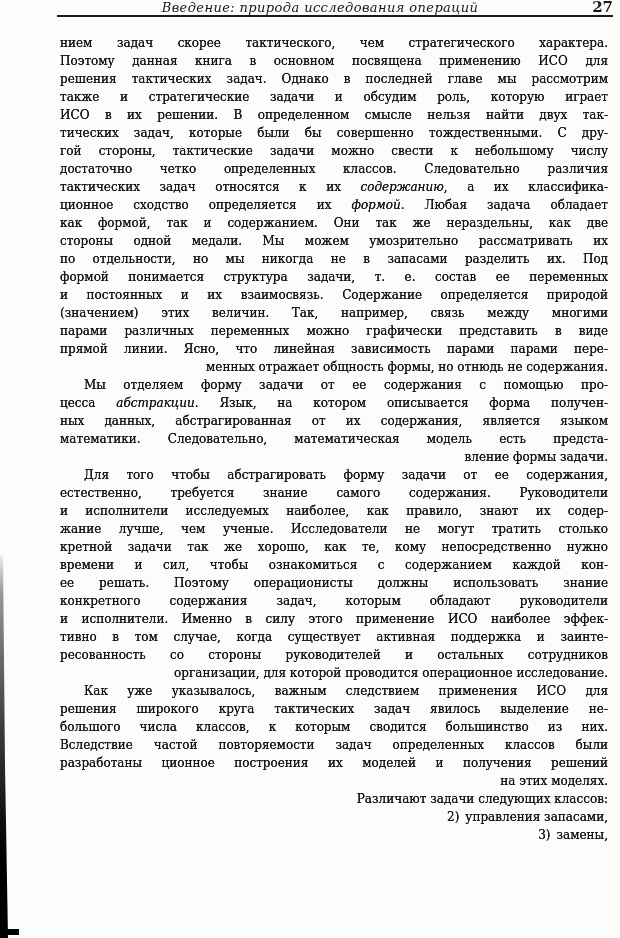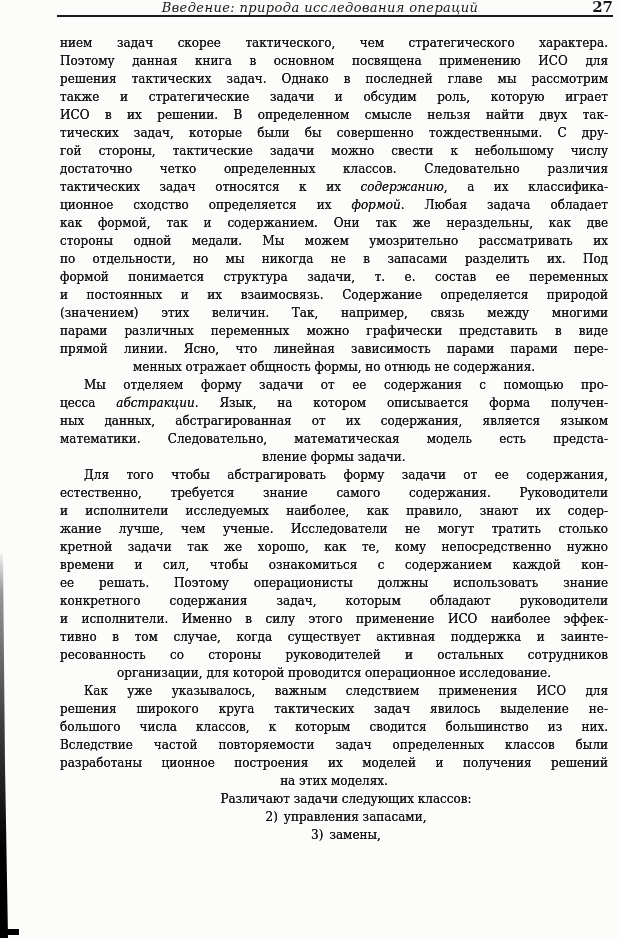--- a/index.html
+++ b/index.html
@@ -57,21 +57,21 @@
     width: 548px;
     font-size: 12px;
     line-height: 18px;
     text-shadow: 0 0 0.45px currentColor; 
   }
   .para { margin: 0; }
   .line {
     height: 18px;
     overflow: hidden;
     white-space: normal;
-    text-align: center;
+    text-align: right;
   }
   .line.fill {
     text-align: justify;
     text-align-last: justify;
     -moz-text-align-last: justify;
   }
   .line.indent { text-indent: 24px; }
   .line em { font-style: italic; }
   
   .gutter-shadow {

